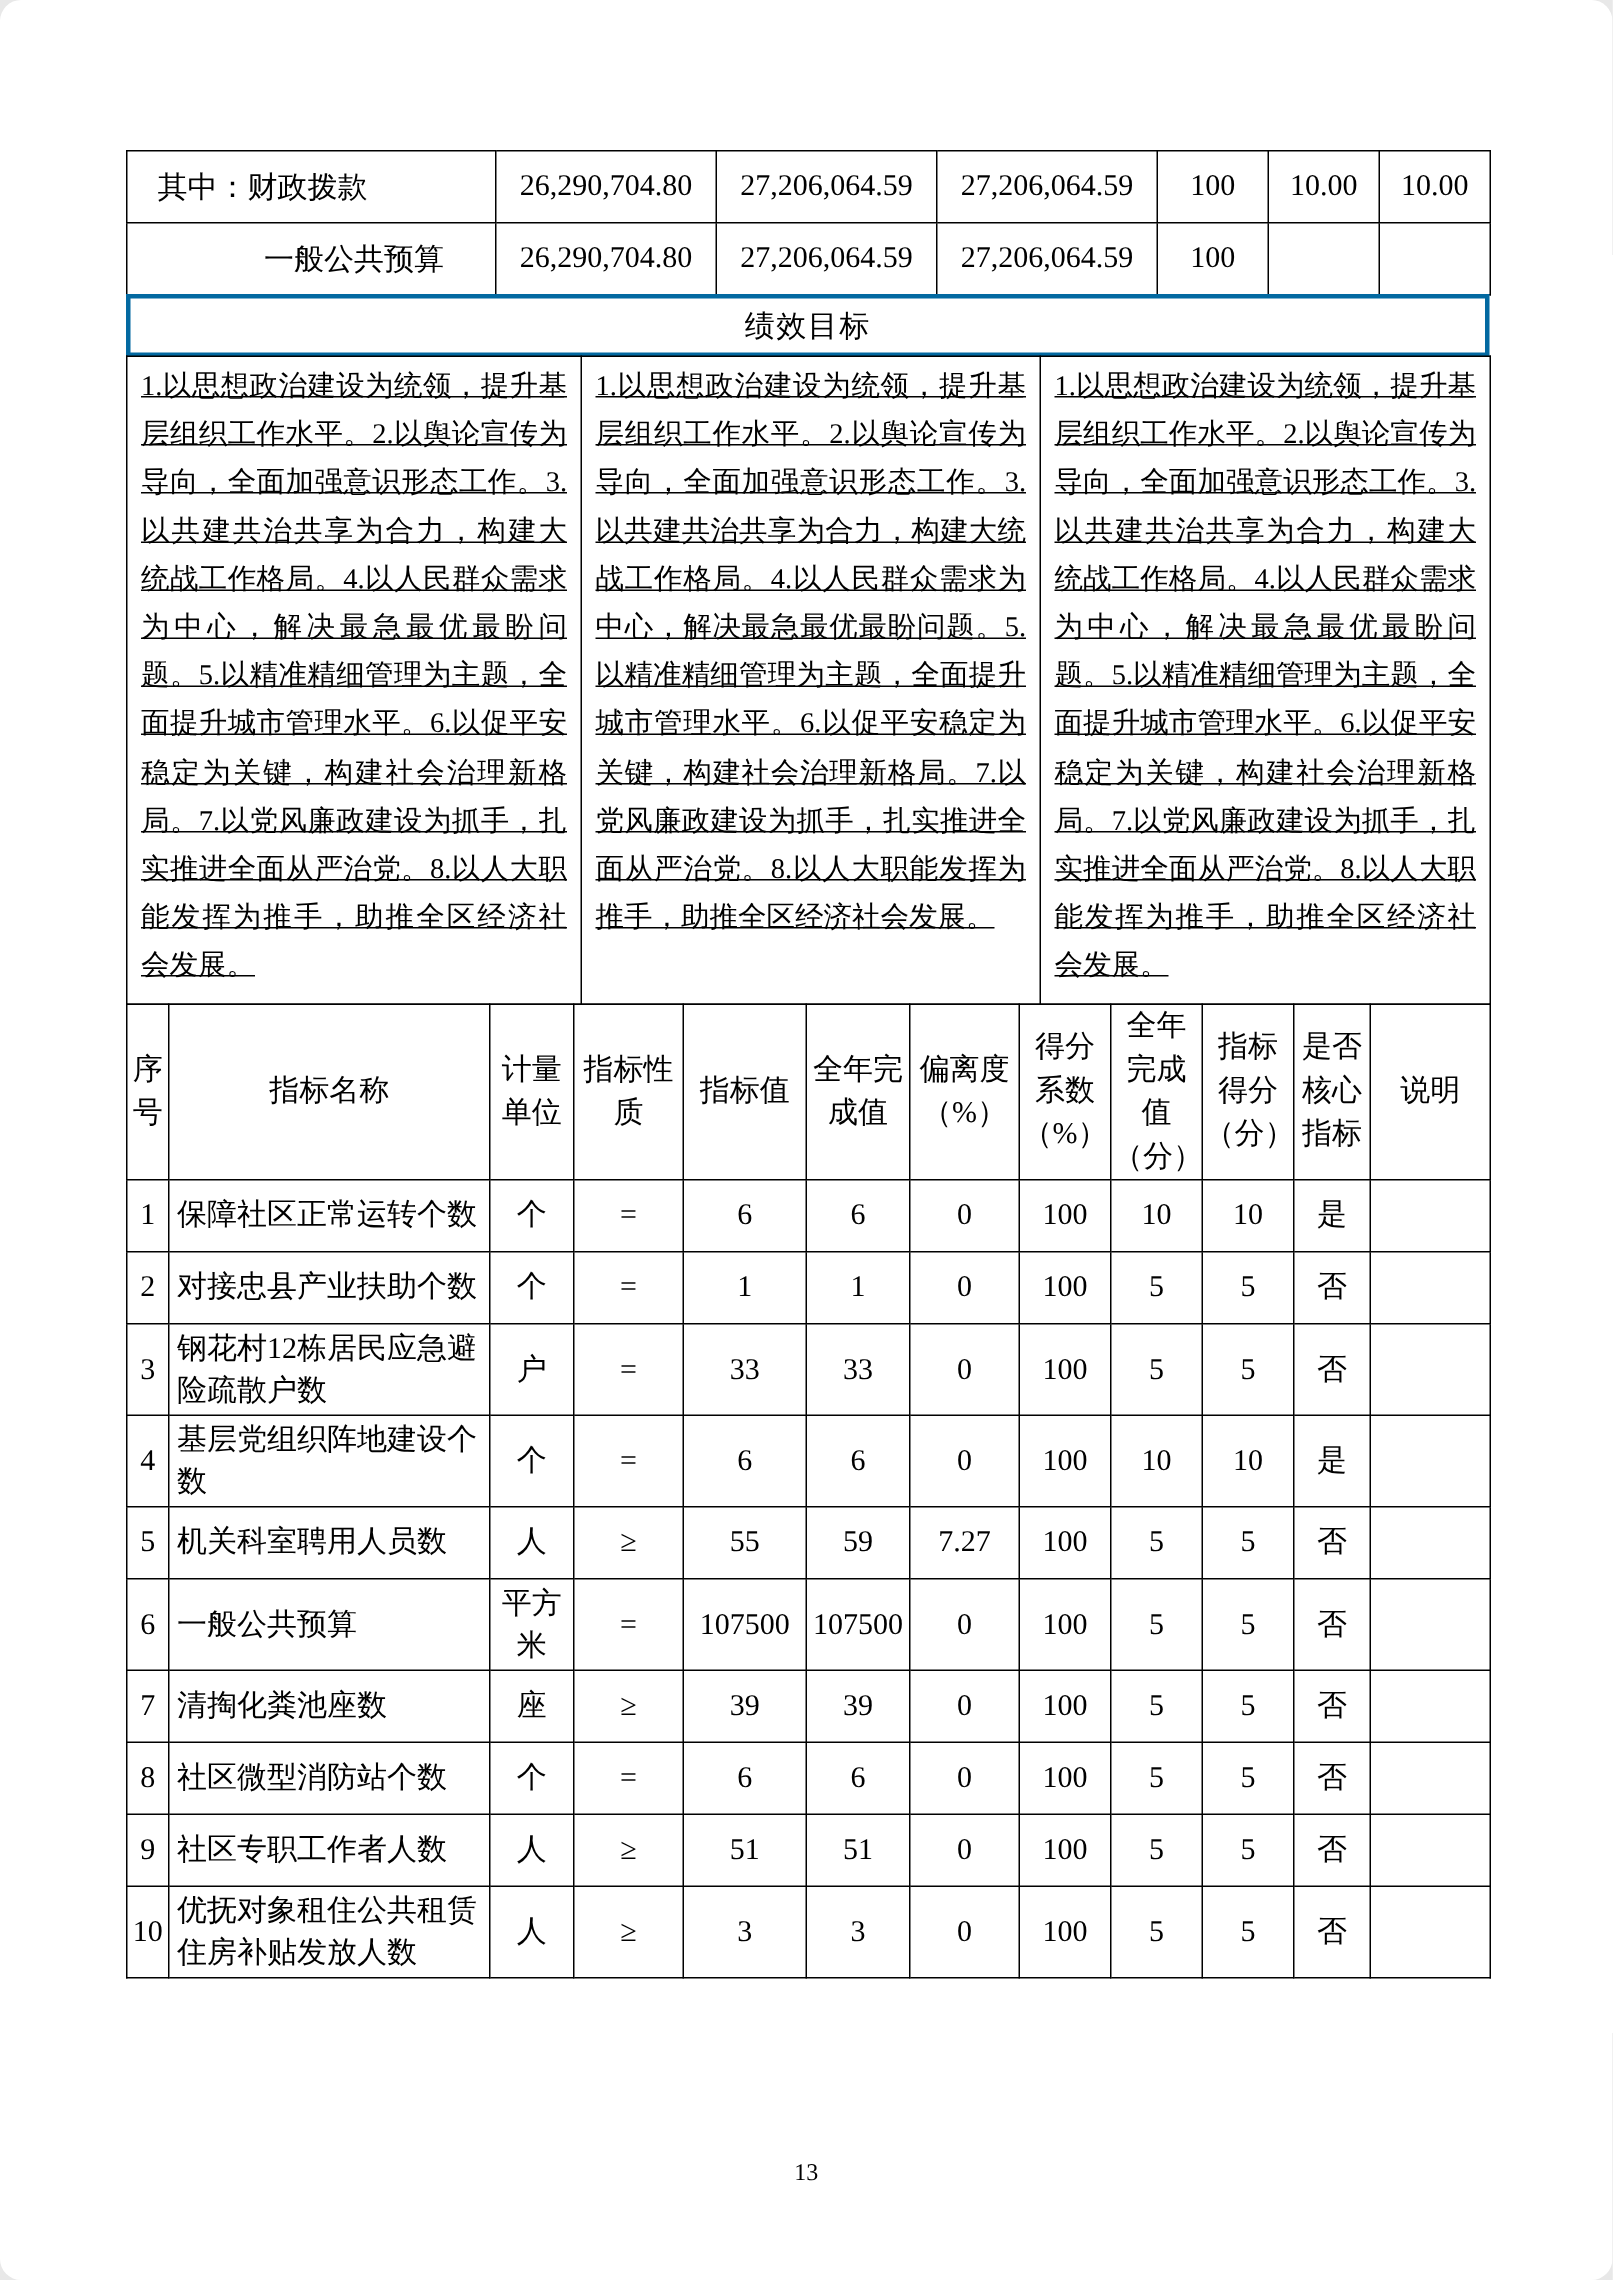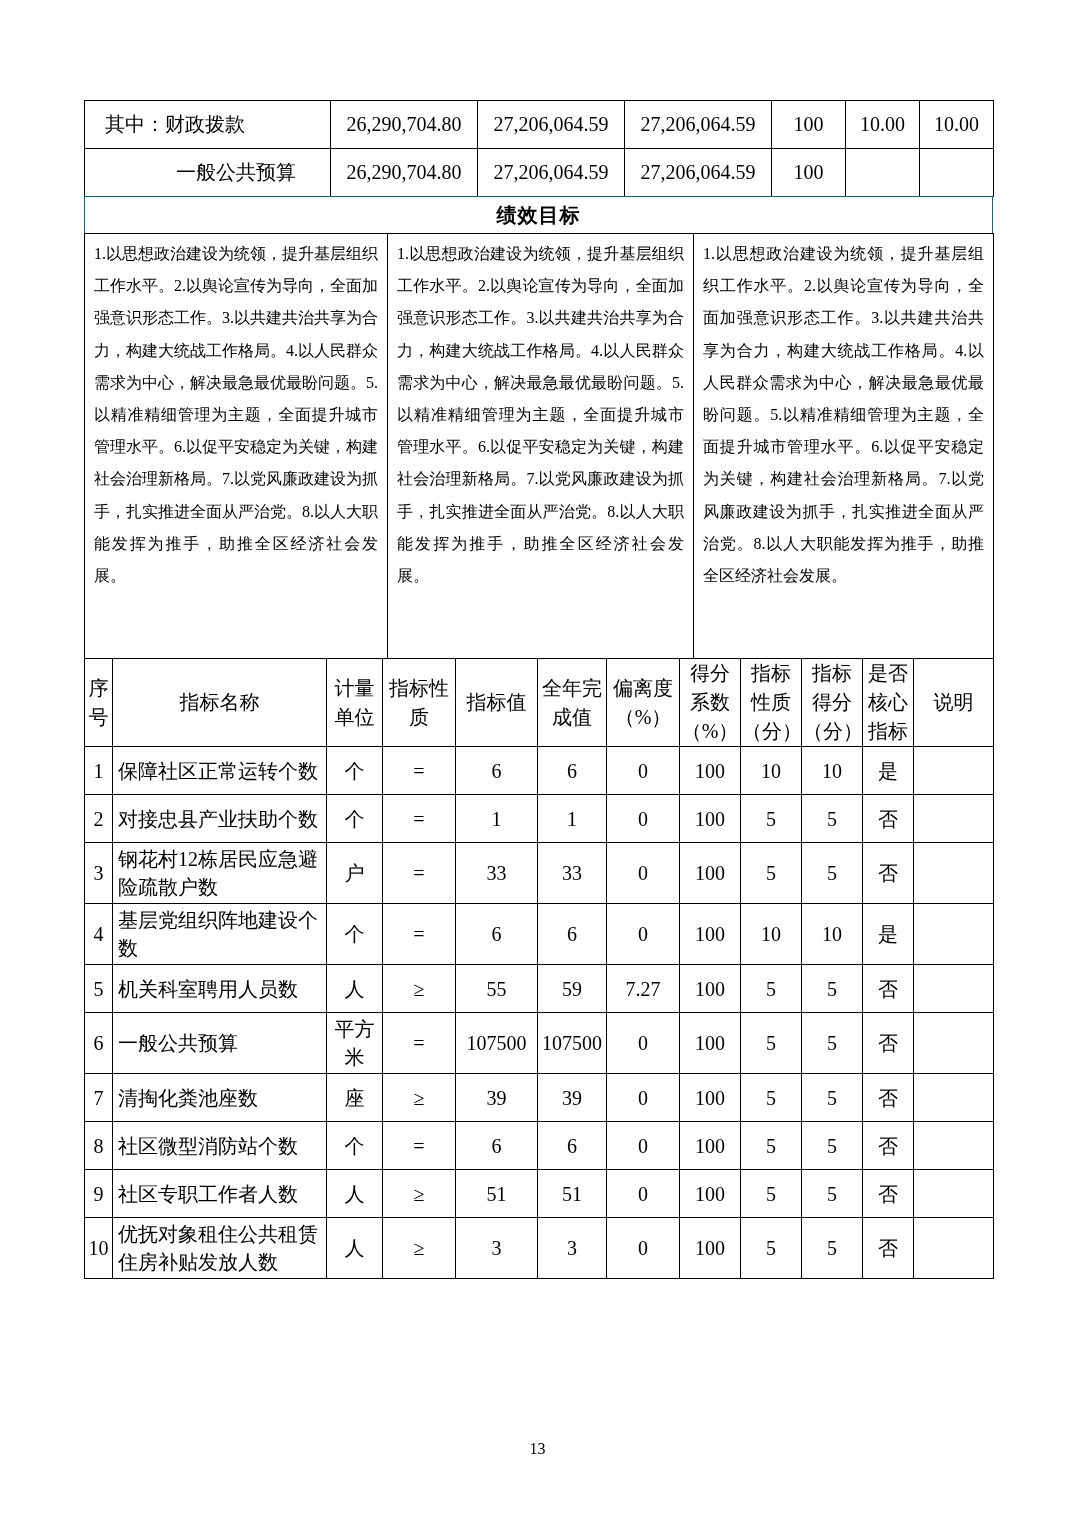--- a/index.html
+++ b/index.html
@@ -4,20 +4,21 @@
 <style>
   html,body{margin:0;padding:0;background:#e8e8e8;}
   .page{
     position:relative;
     width:1075px;height:1520px;
     background:#ffffff;
     margin:0 auto;
     font-family:"Liberation Serif","DejaVu Serif",serif;
     color:#000;
     overflow:hidden;
+    border-radius:14px;
   }
   .doc{
     position:absolute;
     left:84px;top:100px;
     width:909px;
   }
   table{
     border-collapse:collapse;
     table-layout:fixed;
     width:909px;
@@ -32,36 +33,37 @@
     overflow:hidden;
     word-break:break-all;
   }
   .stack{margin-top:-1px;}
   
   .fund td{height:47px;}
   .fund td.lbl1{text-align:left;padding-left:20px;}
   .fund td.lbl2{text-align:left;padding-left:91px;}
   
   .banner{
-    border:1px solid #0369a1;
+    border:3px solid #0369a1;
     height:36px;
     display:flex;align-items:center;justify-content:center;
-    font-weight:bold;font-size:20px;
+    font-weight:normal;font-size:20px;
     letter-spacing:1px;
   }
   
   .goals th{height:47px;font-size:20px;}
   .goals td.gtext{
     vertical-align:top;
     text-align:justify;
     text-justify:inter-character;
-    font-size:16px;
+    font-size:19px;
     line-height:32.2px;
     padding:4px 9px 8px 9px;
     height:412px;
+    text-decoration:underline;
   }
   
   .ind th{
     height:86px;
     font-size:20px;
     line-height:29px;
     padding:0 1px;
   }
   .ind td{
     height:43px;
@@ -158,21 +160,21 @@
       <thead>
         <tr>
             <th>序号</th>
             <th>指标名称</th>
             <th>计量单位</th>
             <th>指标性质</th>
             <th>指标值</th>
             <th>全年完成值</th>
             <th>偏离度（%）</th>
             <th>得分系数（%）</th>
-            <th>指标性质（分）</th>
+            <th>全年完成值（分）</th>
             <th>指标得分（分）</th>
             <th>是否核心指标</th>
             <th>说明</th>
           </tr>
       </thead>
       <tbody>
           <tr>
             <td>1</td>
             <td class="name">保障社区正常运转个数</td>
             <td>个</td>

